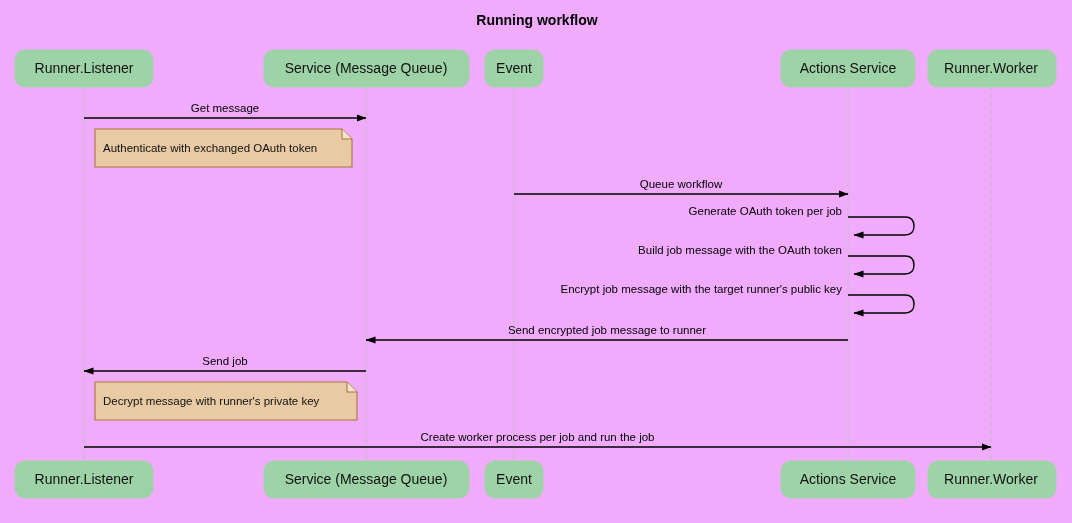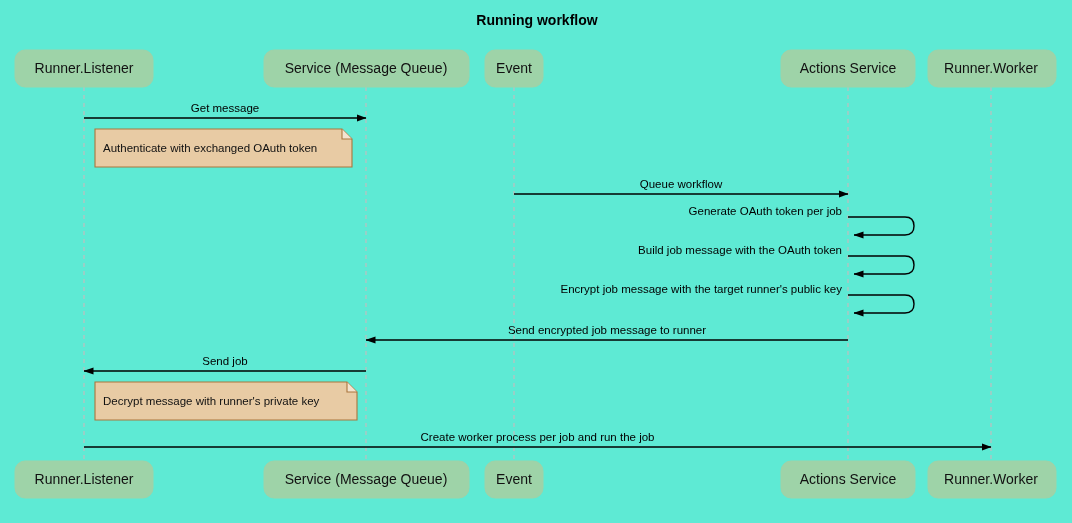--- a/index.html
+++ b/index.html
@@ -8,21 +8,21 @@
     background: #ffffff;
   }
   body {
     font-family: "Liberation Sans", sans-serif;
     color: #000000;
   }
   #diagram-root {
     position: relative;
     width: 1072px;
     height: 523px;
-    background: #5eead4;
+    background: #f0abfc;
     overflow: hidden;
   }
   #diagram-svg {
     position: absolute;
     left: 0;
     top: 0;
     width: 1072px;
     height: 523px;
     display: block;
   }

